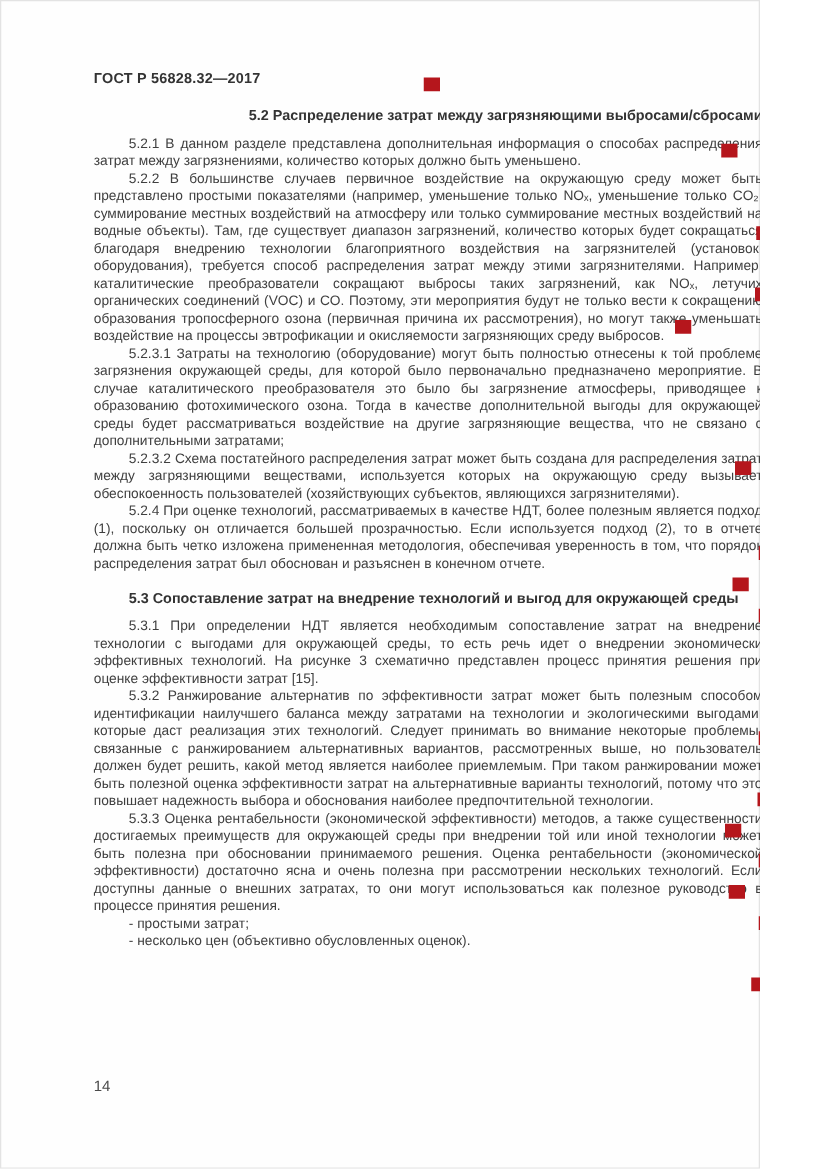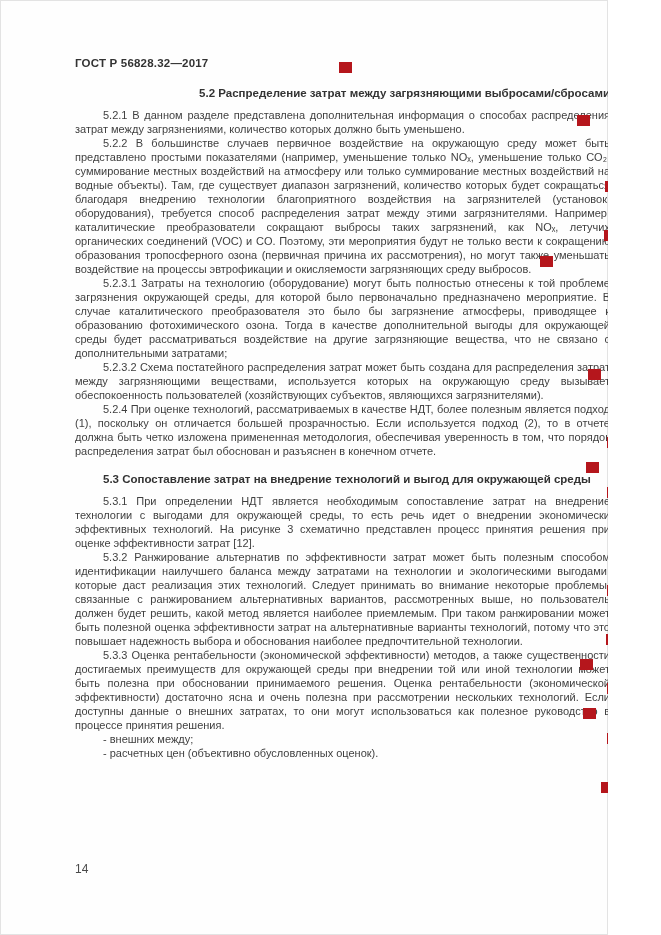--- a/index.html
+++ b/index.html
@@ -66,25 +66,25 @@
     <div class="doc-header">ГОСТ Р 56828.32—2017</div>
 
     <div class="section-heading first">5.2 Распределение затрат между загрязняющими выбросами/сбросами</div>
     <p class="para">5.2.1 В данном разделе представлена дополнительная информация о способах распределения затрат между загрязнениями, количество которых должно быть уменьшено.</p>
     <p class="para">5.2.2 В большинстве случаев первичное воздействие на окружающую среду может быть представлено простыми показателями (например, уменьшение только NOₓ, уменьшение только CO₂, суммирование местных воздействий на атмосферу или только суммирование местных воздействий на водные объекты). Там, где существует диапазон загрязнений, количество которых будет сокращаться благодаря внедрению технологии благоприятного воздействия на загрязнителей (установок, оборудования), требуется способ распределения затрат между этими загрязнителями. Например, каталитические преобразователи сокращают выбросы таких загрязнений, как NOₓ, летучих органических соединений (VOC) и CO. Поэтому, эти мероприятия будут не только вести к сокращению образования тропосферного озона (первичная причина их рассмотрения), но могут также уменьшать воздействие на процессы эвтрофикации и окисляемости загрязняющих среду выбросов.</p>
     <p class="para">5.2.3.1 Затраты на технологию (оборудование) могут быть полностью отнесены к той проблеме загрязнения окружающей среды, для которой было первоначально предназначено мероприятие. В случае каталитического преобразователя это было бы загрязнение атмосферы, приводящее к образованию фотохимического озона. Тогда в качестве дополнительной выгоды для окружающей среды будет рассматриваться воздействие на другие загрязняющие вещества, что не связано с дополнительными затратами;</p>
     <p class="para">5.2.3.2 Схема постатейного распределения затрат может быть создана для распределения затрат между загрязняющими веществами, используется которых на окружающую среду вызывает обеспокоенность пользователей (хозяйствующих субъектов, являющихся загрязнителями).</p>
     <p class="para">5.2.4 При оценке технологий, рассматриваемых в качестве НДТ, более полезным является подход (1), поскольку он отличается большей прозрачностью. Если используется подход (2), то в отчете должна быть четко изложена примененная методология, обеспечивая уверенность в том, что порядок распределения затрат был обоснован и разъяснен в конечном отчете.</p>
 
     <div class="section-heading">5.3 Сопоставление затрат на внедрение технологий и выгод для окружающей среды</div>
-    <p class="para">5.3.1 При определении НДТ является необходимым сопоставление затрат на внедрение технологии с выгодами для окружающей среды, то есть речь идет о внедрении экономически эффективных технологий. На рисунке 3 схематично представлен процесс принятия решения при оценке эффективности затрат [12].</p>
+    <p class="para">5.3.1 При определении НДТ является необходимым сопоставление затрат на внедрение технологии с выгодами для окружающей среды, то есть речь идет о внедрении экономически эффективных технологий. На рисунке 3 схематично представлен процесс принятия решения при оценке эффективности затрат [15].</p>
     <p class="para">5.3.2 Ранжирование альтернатив по эффективности затрат может быть полезным способом идентификации наилучшего баланса между затратами на технологии и экологическими выгодами, которые даст реализация этих технологий. Следует принимать во внимание некоторые проблемы, связанные с ранжированием альтернативных вариантов, рассмотренных выше, но пользователь должен будет решить, какой метод является наиболее приемлемым. При таком ранжировании может быть полезной оценка эффективности затрат на альтернативные варианты технологий, потому что это повышает надежность выбора и обоснования наиболее предпочтительной технологии.</p>
     <p class="para">5.3.3 Оценка рентабельности (экономической эффективности) методов, а также существенности достигаемых преимуществ для окружающей среды при внедрении той или иной технологии может быть полезна при обосновании принимаемого решения. Оценка рентабельности (экономической эффективности) достаточно ясна и очень полезна при рассмотрении нескольких технологий. Если доступны данные о внешних затратах, то они могут использоваться как полезное руководство в процессе принятия решения.</p>
-    <p class="list-item">- внешних между;</p>
-    <p class="list-item">- расчетных цен (объективно обусловленных оценок).</p>
+    <p class="list-item">- простыми затрат;</p>
+    <p class="list-item">- несколько цен (объективно обусловленных оценок).</p>
   </div>
 
   <div class="page-number">14</div>
 
   <div class="marks-layer" id="marks-layer">
       <div class="mark" style="left: 339px; top: 62px; background: rgb(181, 22, 28);"></div>
       <div class="mark" style="left: 577px; top: 115px; background: rgb(181, 22, 28);"></div>
       <div class="mark" style="left: 605px; top: 181px; background: rgb(181, 22, 28);"></div>
       <div class="mark" style="left: 604px; top: 230px; background: rgb(181, 22, 28);"></div>
       <div class="mark" style="left: 540px; top: 256px; background: rgb(181, 22, 28);"></div>

